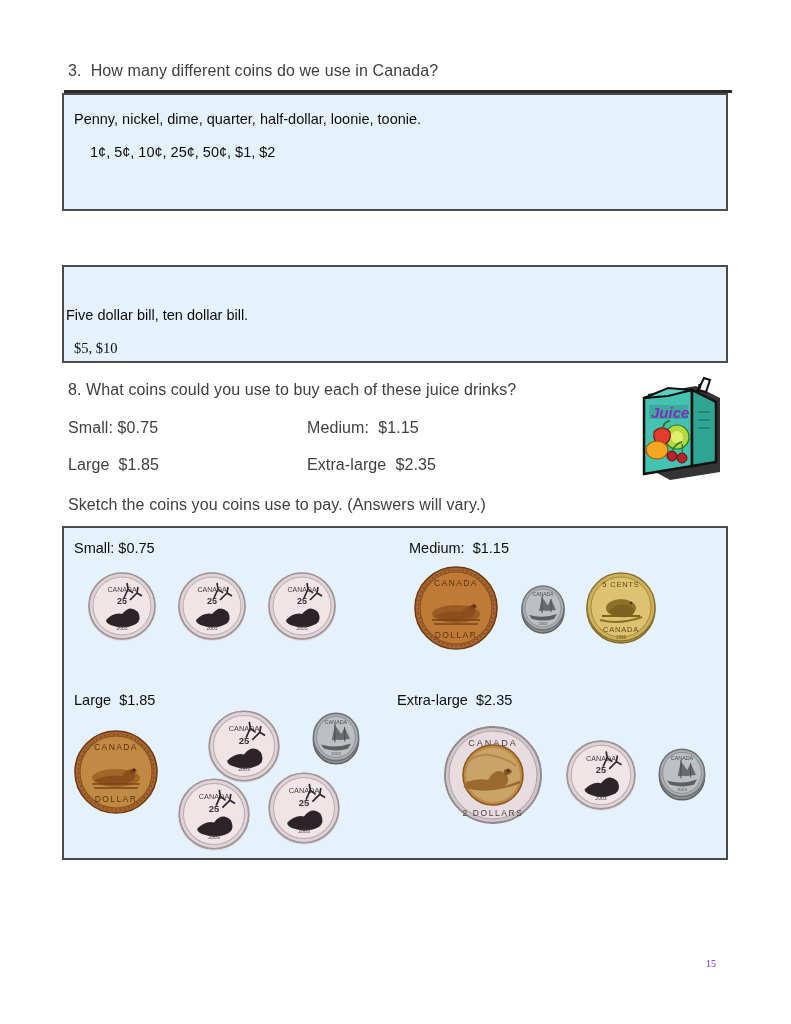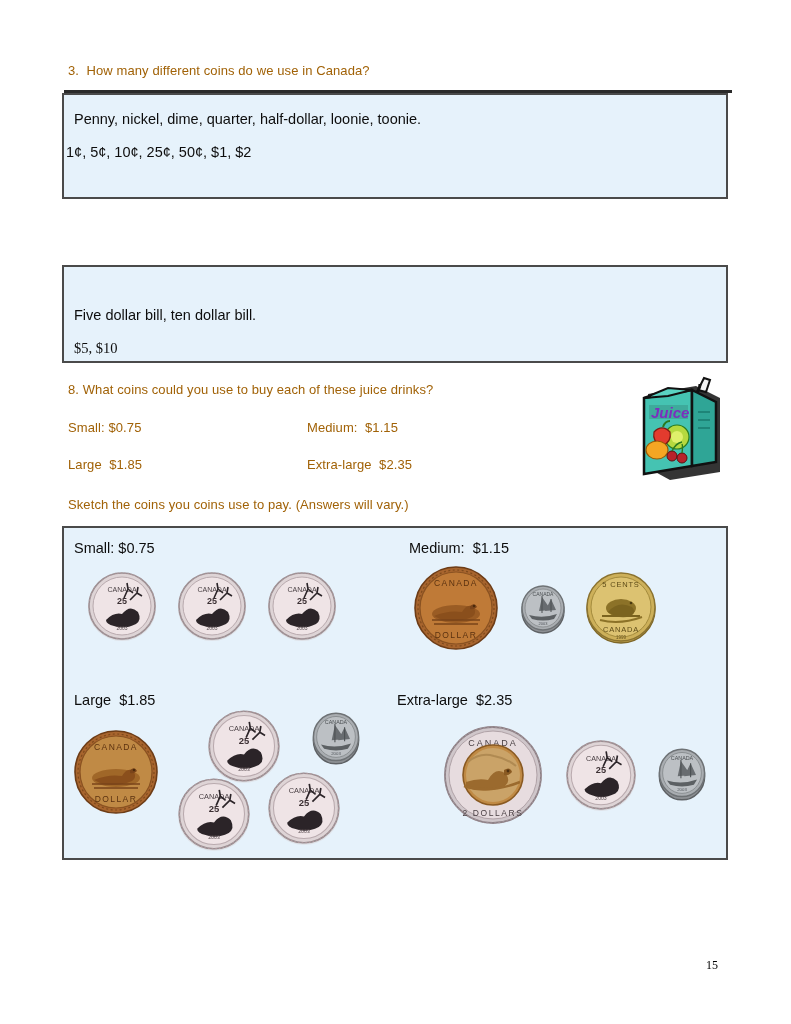--- a/index.html
+++ b/index.html
@@ -16,24 +16,24 @@
   .page {
     position: absolute;
     left: 0; top: 0;
     width: 791px; height: 1024px;
     background: #ffffff;
   }
 
   
   .qtext {
     position: absolute;
-    font-size: 13px;
+    font-size: 16px;
     line-height: 18px;
     letter-spacing: 0.1px;
-    color: #a16207;
+    color: #404040;
     white-space: pre;
   }
 
   
   .ansbox {
     position: absolute;
     background: #e6f2fb;
     border: 2px solid #4a4a4a;
     box-sizing: border-box;
   }
@@ -65,41 +65,41 @@
     font-size: 14.5px;
     line-height: 18px;
     color: #0d0d0d;
     white-space: pre;
   }
   .coin { position: absolute; }
 
   .pagenum {
     position: absolute;
     font-family: "Liberation Serif", serif;
-    font-size: 12px;
-    color: #000000;
+    font-size: 10px;
+    color: #6d28d9;
   }
 </style>
 </head>
 <body>
 
 <div class="page">
 
   <div class="qtext" style="left:68px; top:62px;">3.  How many different coins do we use in Canada?</div>
 
   <div class="rule" style="left:64px; top:90px; width:668px;"></div>
 
-  <div class="ansbox" style="left:62px; top:93px; width:666px; height:106px;">
+  <div class="ansbox" style="left:62px; top:93px; width:666px; height:118px;">
     <div class="line" style="left:10px; top:15px;">Penny, nickel, dime, quarter, half-dollar, loonie, toonie.</div>
-    <div class="line" style="left:2px; top:48px;">1¢, 5¢, 10¢, 25¢, 50¢, $1, $2</div>
+    <div class="line" style="left:26px; top:48px;">1¢, 5¢, 10¢, 25¢, 50¢, $1, $2</div>
   </div>
 
 
   <div class="ansbox" style="left:62px; top:265px; width:666px; height:98px;">
-    <div class="line" style="left:10px; top:39px;">Five dollar bill, ten dollar bill.</div>
+    <div class="line" style="left:2px; top:39px;">Five dollar bill, ten dollar bill.</div>
     <div class="line" style="left:10px; top:72px;font-family:Liberation Serif, serif;">$5, $10</div>
   </div>
 
   <div class="qtext" style="left:68px; top:381px;">8. What coins could you use to buy each of these juice drinks?</div>
 
   <div class="qtext" style="left:68px; top:419px;">Small: $0.75</div>
   <div class="qtext" style="left:307px; top:419px;">Medium:  $1.15</div>
   <div class="qtext" style="left:68px; top:456px;">Large  $1.85</div>
   <div class="qtext" style="left:307px; top:456px;">Extra-large  $2.35</div>
 

